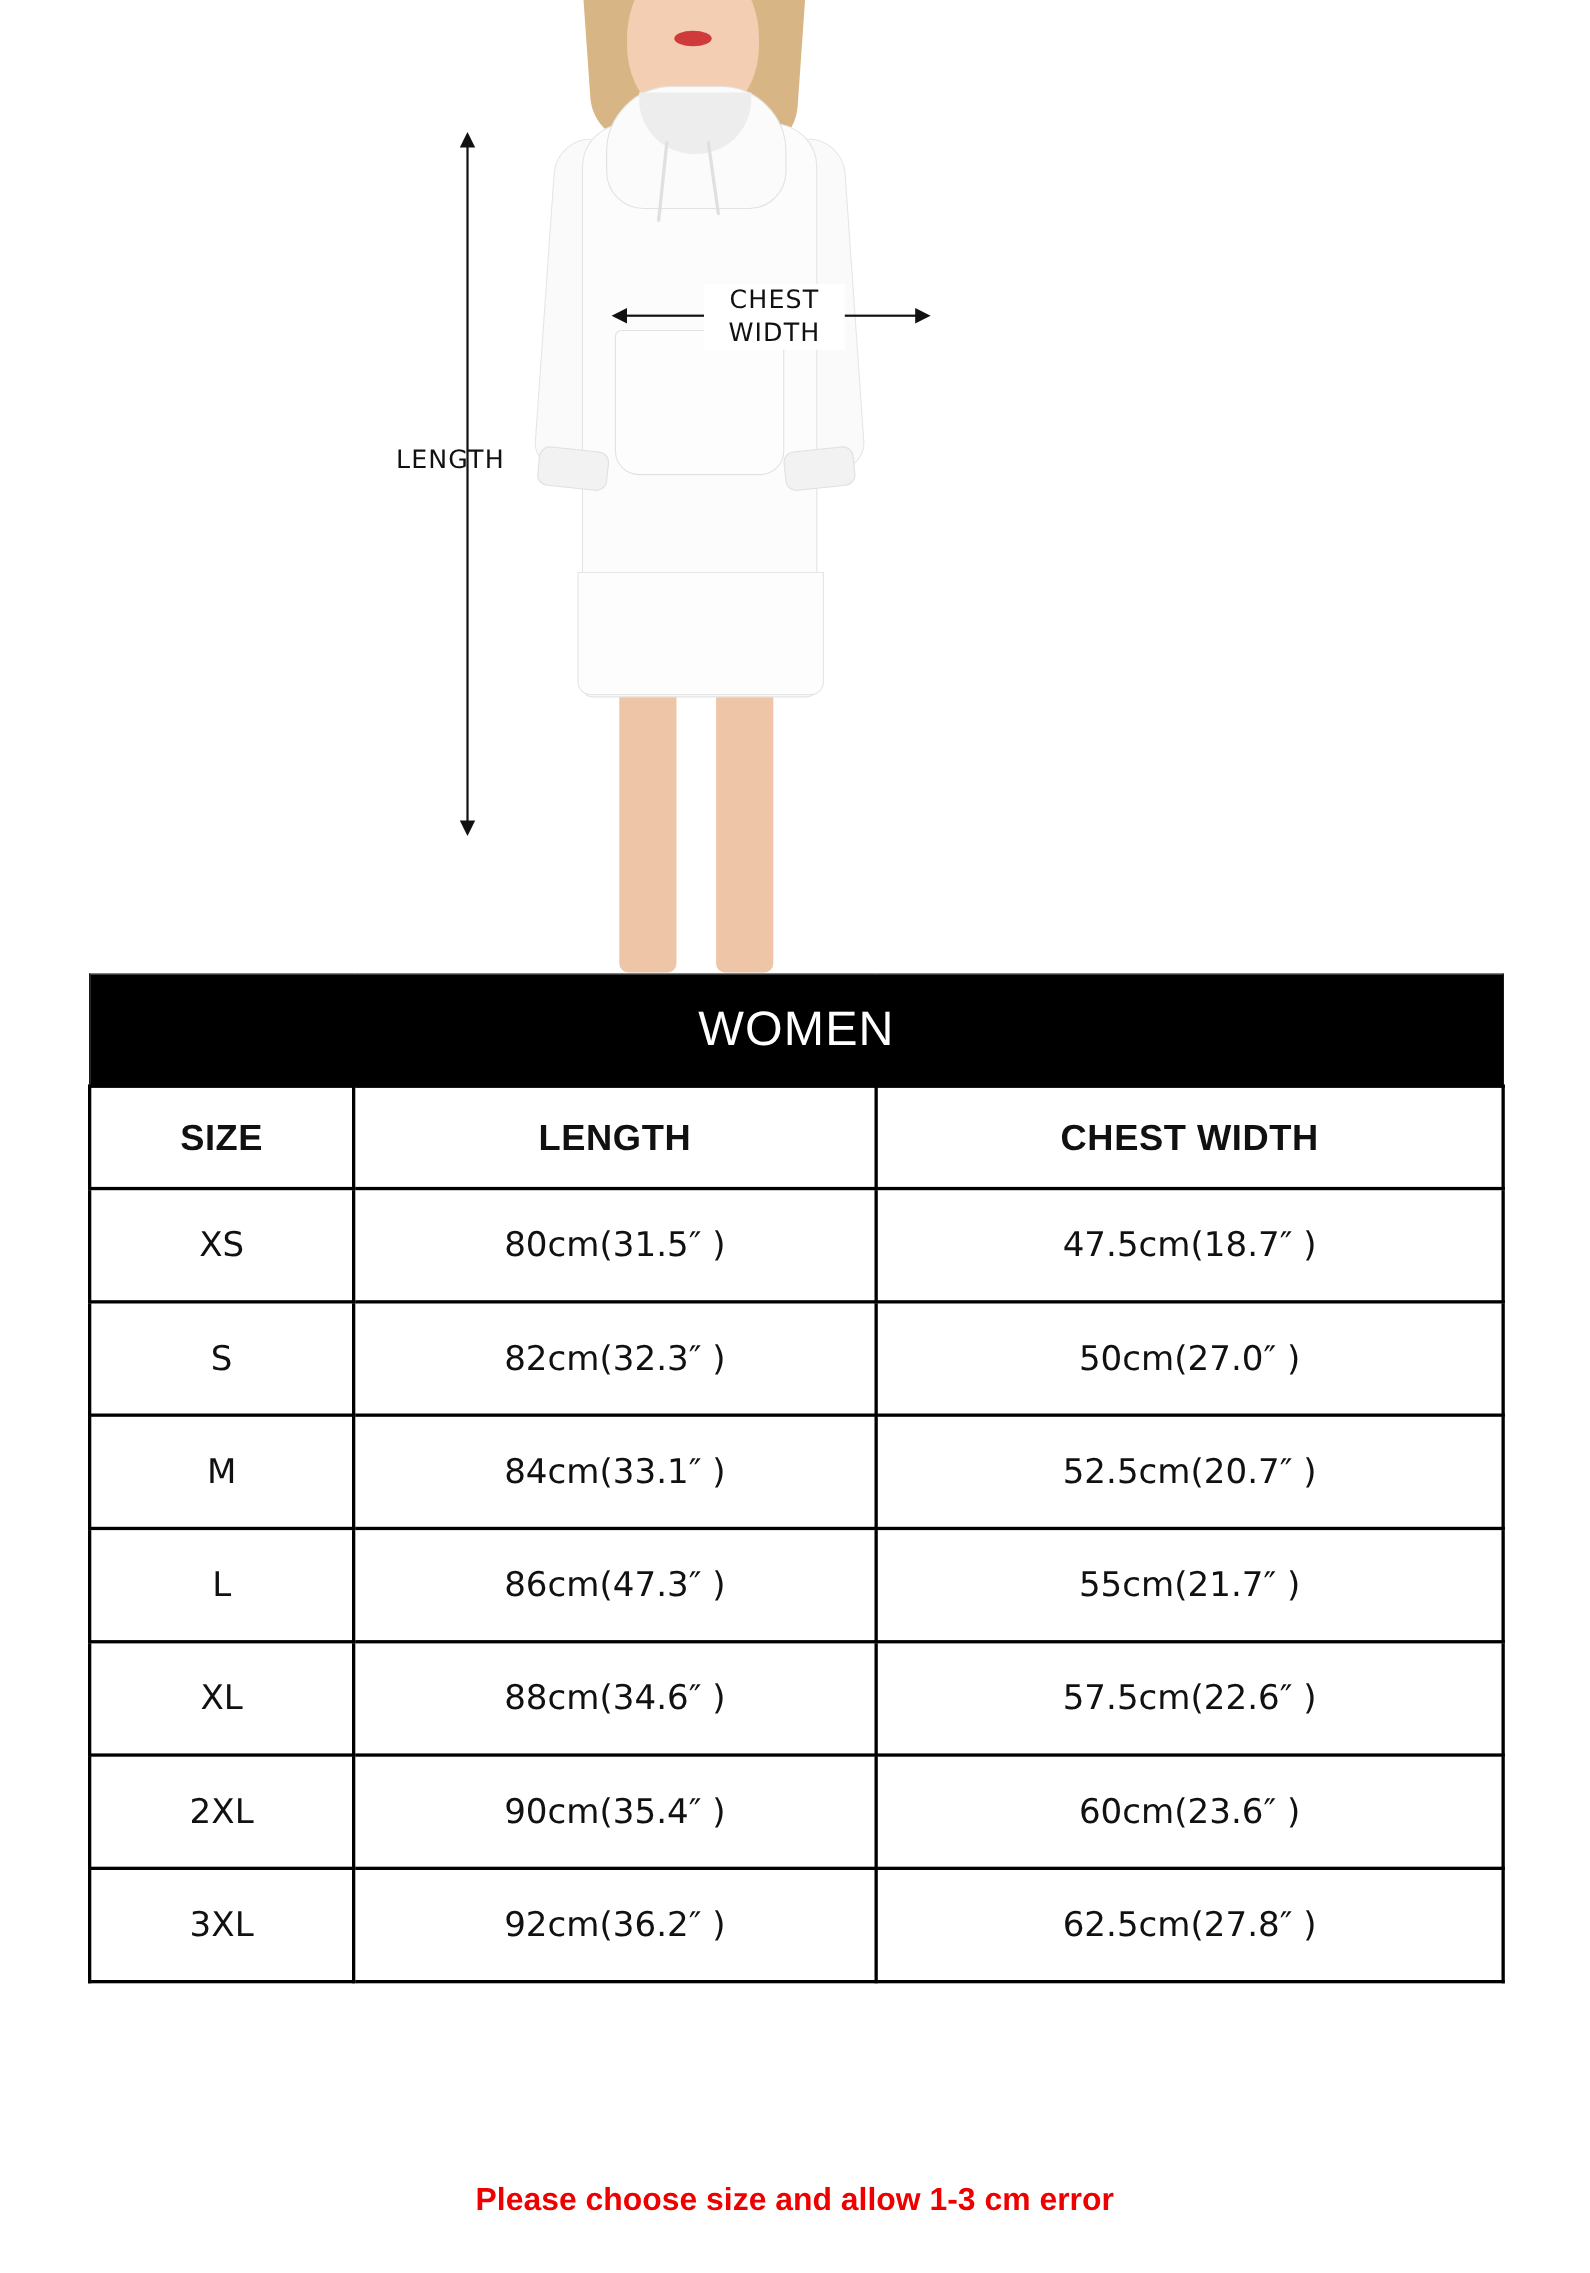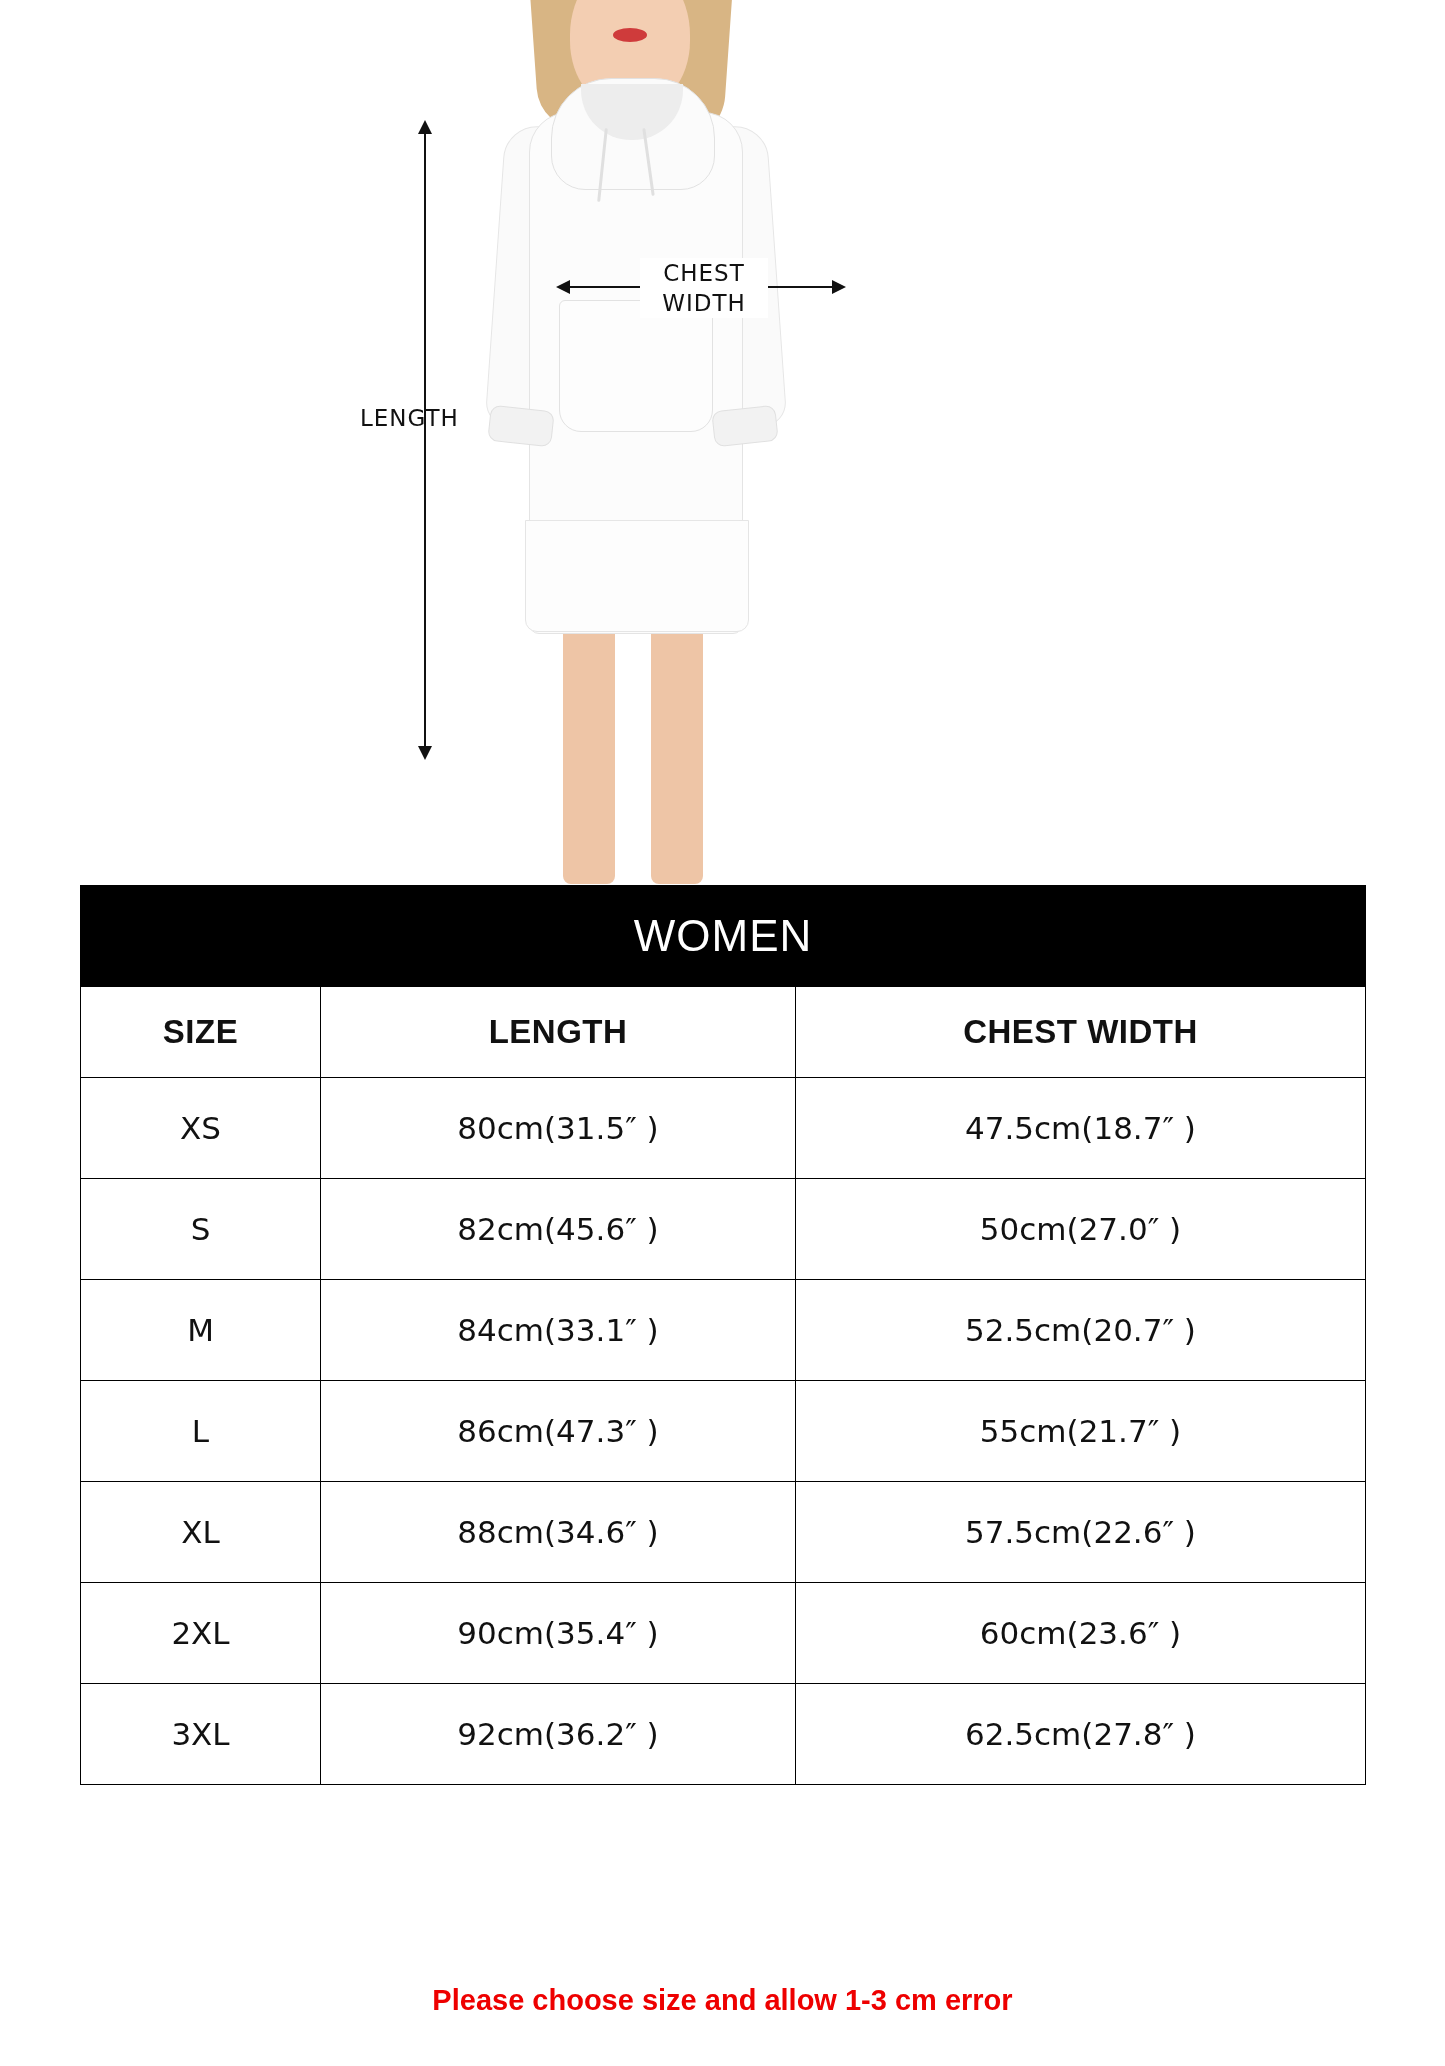--- a/index.html
+++ b/index.html
@@ -322,21 +322,21 @@
   
   #size-table {
     position: absolute;
     left: 80px;
     top: 885px;
     width: 1285px;
     border-collapse: collapse;
     table-layout: fixed;
   }
   #size-table td, #size-table th {
-    border: 1px solid #000000;
+    border: 3px solid #000000;
     text-align: center;
     color: #111;
   }
   .table-title {
     background: #000000;
     color: #ffffff !important;
     font-size: 44px;
     font-weight: normal;
     height: 98px;
     letter-spacing: 1px;
@@ -434,21 +434,21 @@
     </tr>
   </thead>
   <tbody>
     <tr>
       <td class="cell cell-size">XS</td>
       <td class="cell">80cm(31.5″ )</td>
       <td class="cell">47.5cm(18.7″ )</td>
     </tr>
     <tr>
       <td class="cell cell-size">S</td>
-      <td class="cell">82cm(45.6″ )</td>
+      <td class="cell">82cm(32.3″ )</td>
       <td class="cell">50cm(27.0″ )</td>
     </tr>
     <tr>
       <td class="cell cell-size">M</td>
       <td class="cell">84cm(33.1″ )</td>
       <td class="cell">52.5cm(20.7″ )</td>
     </tr>
     <tr>
       <td class="cell cell-size">L</td>
       <td class="cell">86cm(47.3″ )</td>

